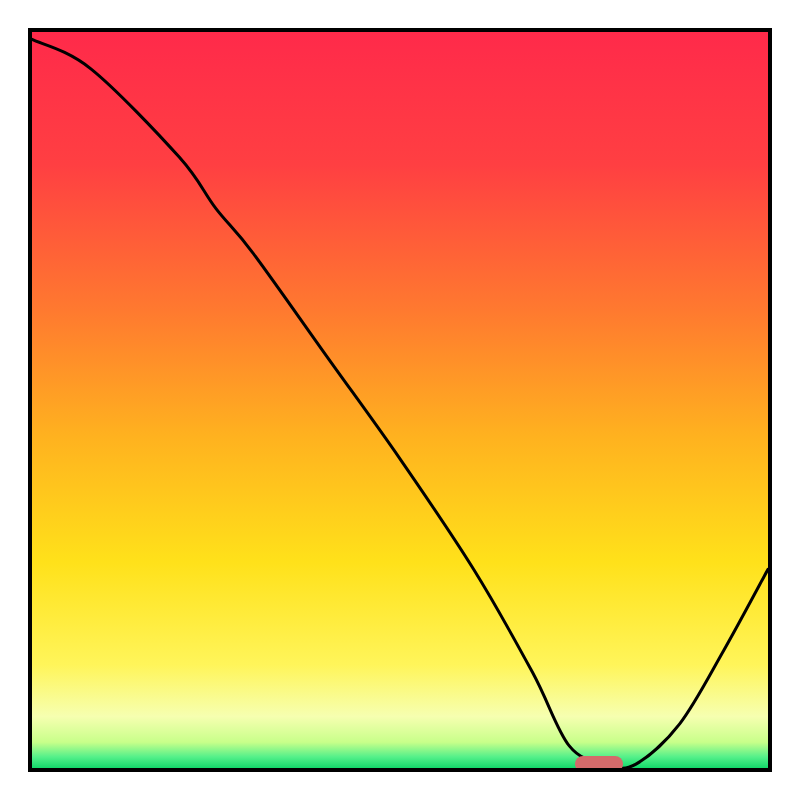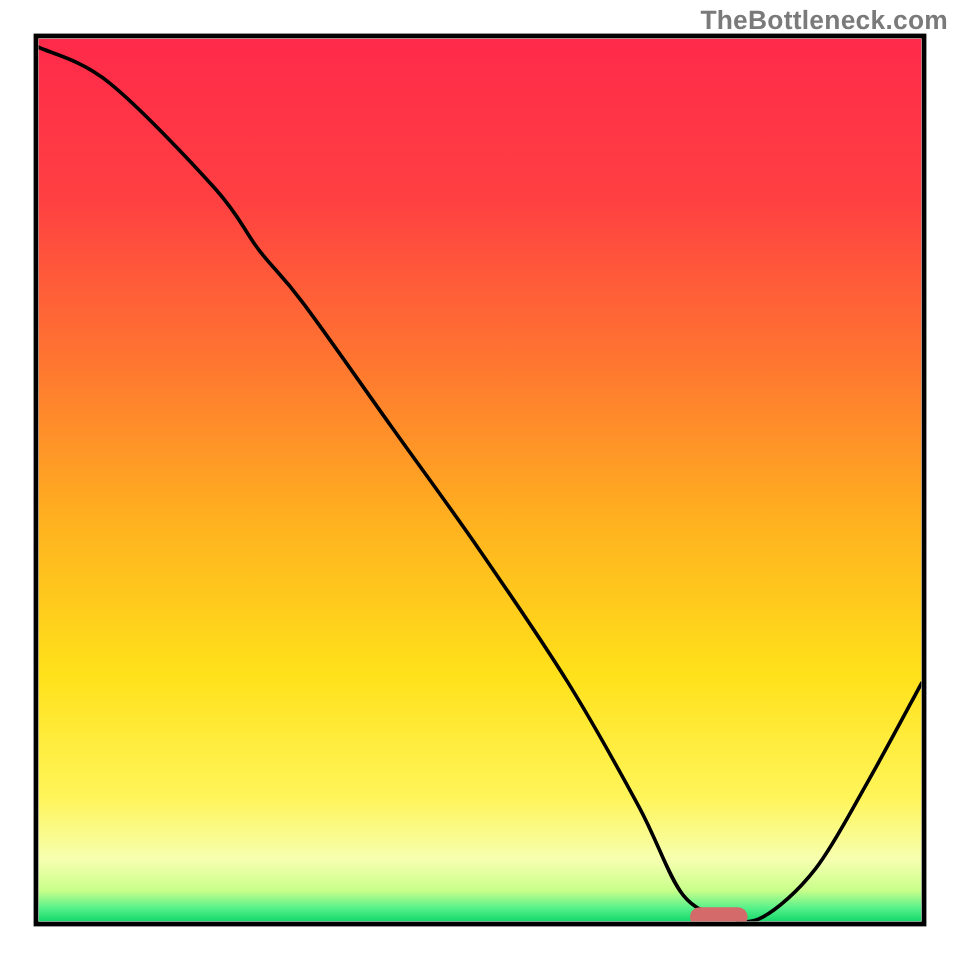--- a/index.html
+++ b/index.html
@@ -53,21 +53,20 @@
     height: 16px;
     border-radius: 8px;
     transform: translate(-50%, -50%);
   }
 </style>
 </head>
 <body>
 
 <div class="stage">
 
-  <div class="watermark">TheBottleneck.com</div>
 
   <div class="plot-frame">
     <div class="plot-inner">
 
       <svg class="gradient" viewBox="0 0 100 100" preserveAspectRatio="none">
         <defs>
           <linearGradient id="bg-grad" x1="0" y1="0" x2="0" y2="1">
               <stop offset="0%" stop-color="#ff2a4a"></stop>
               <stop offset="18%" stop-color="#ff3f42"></stop>
               <stop offset="38%" stop-color="#ff7a2f"></stop>

